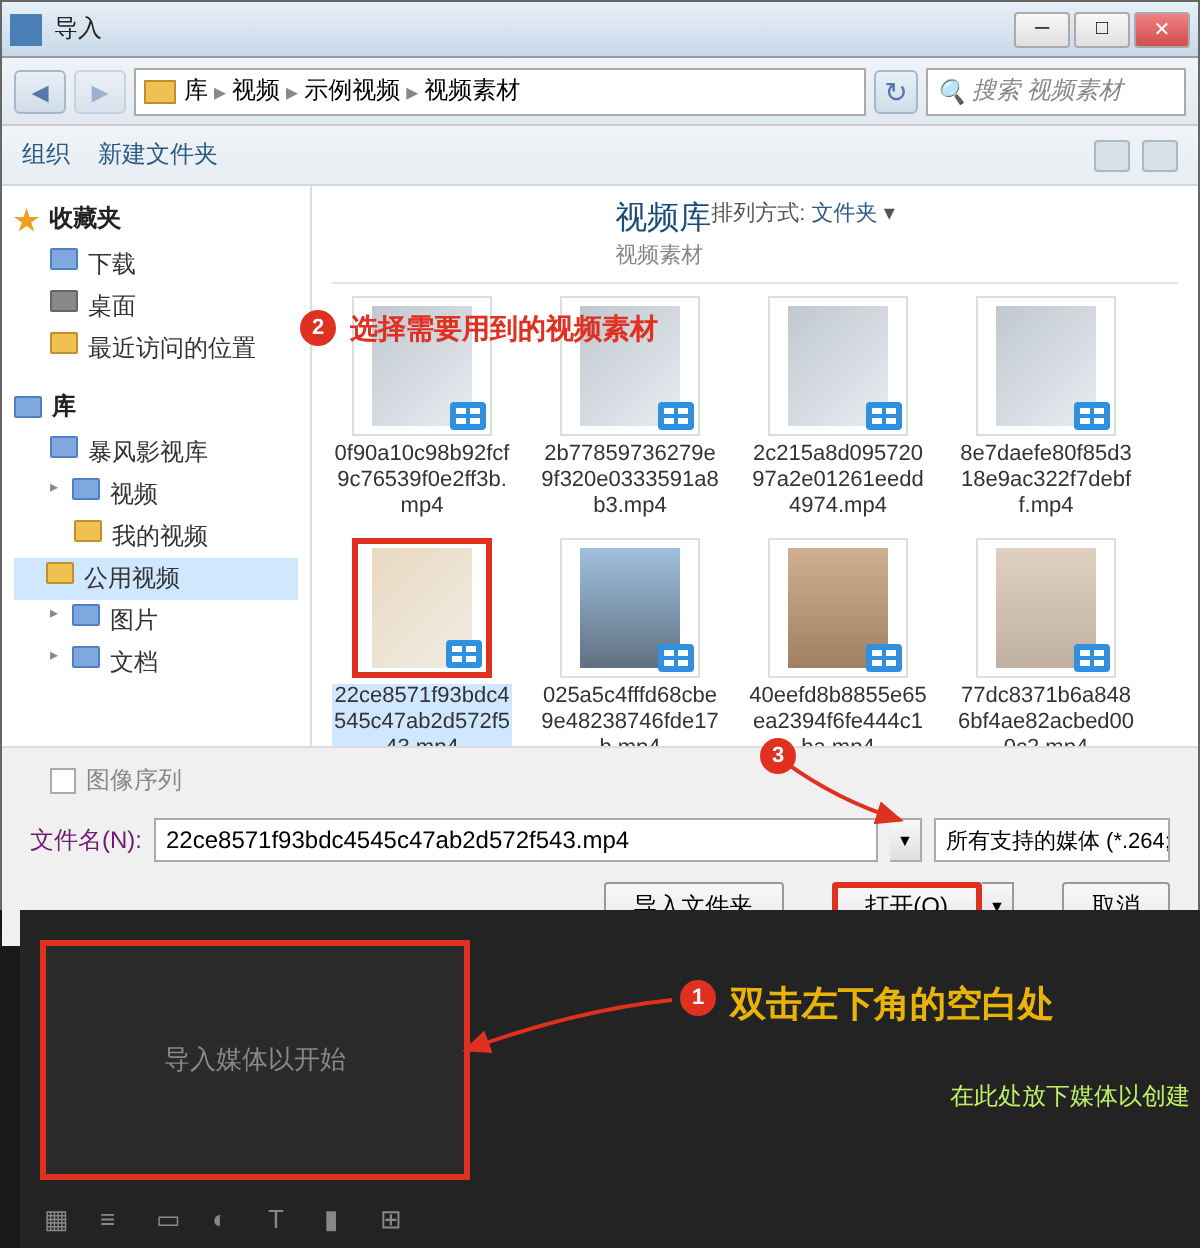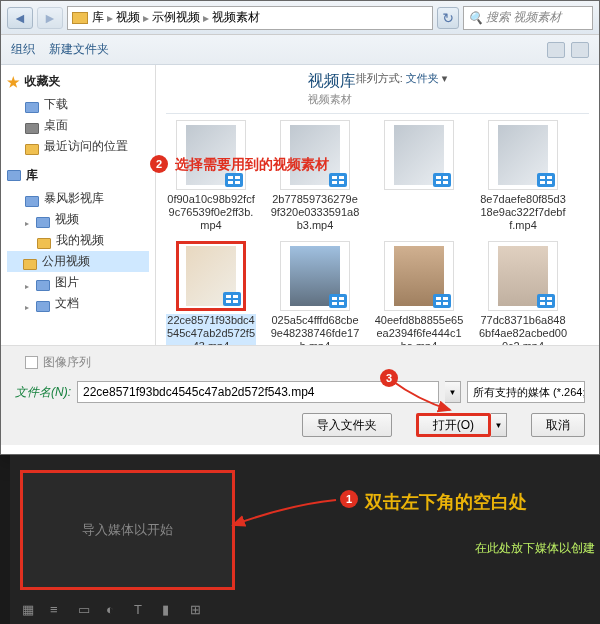--- a/index.html
+++ b/index.html
@@ -29,21 +29,21 @@
     .tool-item { color: #2a5a88; cursor: pointer; }
     .toolbar-right { display: flex; gap: 6px; }
     .tool-icon { width: 18px; height: 16px; background: #d8e0e8; border: 1px solid #a8b8c8; border-radius: 2px; }
     
     .body-area { display: flex; height: 280px; }
     
     .sidebar { width: 155px; background: #fff; border-right: 1px solid #ddd; padding: 8px 6px; overflow: hidden; }
     .side-group { margin-bottom: 10px; }
     .side-header { display: flex; align-items: center; gap: 5px; font-weight: bold; color: #222; margin-bottom: 4px; }
     .star-icon { color: #f0a020; font-size: 14px; }
-    .side-item { display: flex; align-items: flex-end; gap: 5px; padding: 2px 0 2px 18px; color: #333; }
+    .side-item { display: flex; align-items: flex-start; gap: 5px; padding: 2px 0 2px 18px; color: #333; }
     .side-item.selected { background: #cfe8ff; }
     .folder-i { width: 14px; height: 11px; background: #f0c050; border: 1px solid #c09030; border-radius: 1px; }
     .folder-i.blue { background: #7fa8e0; border-color: #5080c0; }
     .folder-i.dark { background: #888; border-color: #666; }
     .tri { color: #888; font-size: 8px; margin-right: 2px; }
     
     .content { flex: 1; background: #fff; padding: 6px 10px 0 10px; overflow: hidden; position: relative; }
     .content-header { display: flex; justify-content: center; align-items: flex-start; margin-bottom: 6px; }
     .lib-title { font-size: 16px; color: #1a4d7a; }
     .lib-sub { font-size: 11px; color: #888; }
@@ -61,21 +61,21 @@
     .file-item.selected .thumb { border: 3px solid #e03020; }
     .file-item.selected .file-name { background: #cfe8ff; }
     
     .annot-2 { position: absolute; top: 155px; left: 150px; width: 18px; height: 18px; background: #e03020; border-radius: 50%; color: #fff; font-size: 11px; font-weight: bold; display: flex; align-items: center; justify-content: center; z-index: 10; }
     .annot-text-2 { position: absolute; top: 156px; left: 175px; color: #e03020; font-size: 14px; font-weight: bold; z-index: 10; }
     
     .bottom-area { padding: 8px 14px; background: #f0f0f0; border-top: 1px solid #ddd; }
     .checkbox-row { display: flex; align-items: center; gap: 5px; margin-bottom: 10px; color: #888; margin-left: 10px; }
     .cb { width: 13px; height: 13px; border: 1px solid #aaa; background: #fff; }
     .filename-row { display: flex; align-items: center; gap: 6px; margin-bottom: 10px; }
-    .fn-label { color: #15803d; font-style: italic; }
+    .fn-label { color: #701a75; }
     .fn-input { flex: 1; height: 22px; border: 1px solid #aaa; background: #fff; padding: 0 5px; font-size: 12px; }
     .fn-dd { width: 16px; height: 22px; background: linear-gradient(#f8f8f8,#e0e0e0); border: 1px solid #aaa; border-left: none; display: flex; align-items: center; justify-content: center; font-size: 8px; }
     .filetype { height: 22px; border: 1px solid #aaa; background: #fff; padding: 0 5px; display: flex; align-items: center; font-size: 11px; width: 118px; overflow: hidden; white-space: nowrap; }
     .button-row { display: flex; justify-content: flex-end; gap: 24px; }
     .btn { height: 24px; padding: 0 14px; background: linear-gradient(#f8f8f8,#e8e8e8); border: 1px solid #999; border-radius: 2px; display: flex; align-items: center; font-size: 12px; }
     .btn.primary { border: 3px solid #e03020; position: relative; }
     .btn-dd { width: 16px; height: 24px; background: linear-gradient(#f8f8f8,#e0e0e0); border: 1px solid #999; border-left: none; display: flex; align-items: center; justify-content: center; font-size: 8px; }
     
     .annot-3 { position: absolute; top: 369px; left: 380px; width: 18px; height: 18px; background: #e03020; border-radius: 50%; color: #fff; font-size: 11px; font-weight: bold; display: flex; align-items: center; justify-content: center; z-index: 10; }
     
@@ -88,20 +88,29 @@
     
     .annot-1 { position: absolute; top: 490px; left: 340px; width: 18px; height: 18px; background: #e03020; border-radius: 50%; color: #fff; font-size: 11px; font-weight: bold; display: flex; align-items: center; justify-content: center; z-index: 10; }
     .annot-text-1 { position: absolute; top: 490px; left: 365px; color: #eab308; font-size: 18px; font-weight: bold; z-index: 10; }
     
     .arrow-svg { position: absolute; pointer-events: none; z-index: 9; }
   </style>
 </head>
 <body>
 
 <div class="dialog">
+  <div class="titlebar">
+    <div class="titlebar-icon"></div>
+    <div class="titlebar-title">导入</div>
+    <div class="titlebar-btns">
+      <div class="tb-btn">─</div>
+      <div class="tb-btn">□</div>
+      <div class="tb-btn tb-close">✕</div>
+    </div>
+  </div>
 
   <div class="navbar">
     <div class="nav-btn">◄</div>
     <div class="nav-btn" style="opacity:0.5">►</div>
     <div class="breadcrumb">
       <span class="bc-icon"></span>
       <span class="bc-seg">库</span>
         <span class="bc-sep">▸</span>
       <span class="bc-seg">视频</span>
         <span class="bc-sep">▸</span>
@@ -207,20 +216,21 @@
               <div class="thumb-inner"></div>
               <div class="video-badge"></div>
             </div>
             <div class="file-name">2b77859736279e9f320e0333591a8b3.mp4</div>
           </div>
         <div class="file-item">
             <div class="thumb">
               <div class="thumb-inner"></div>
               <div class="video-badge"></div>
             </div>
+            <div class="file-name">2c215a8d09572097a2e01261eedd4974.mp4</div>
           </div>
         <div class="file-item">
             <div class="thumb">
               <div class="thumb-inner"></div>
               <div class="video-badge"></div>
             </div>
             <div class="file-name">8e7daefe80f85d318e9ac322f7debff.mp4</div>
           </div>
         <div class="file-item selected">
             <div class="thumb">

